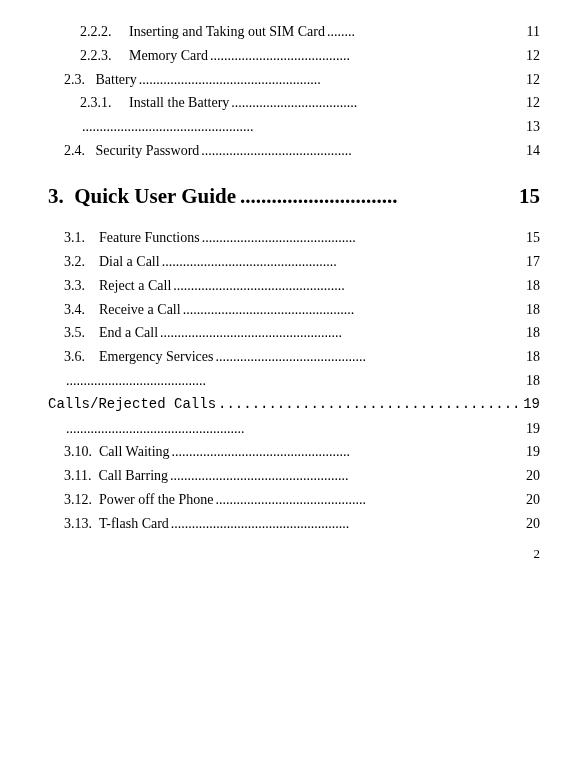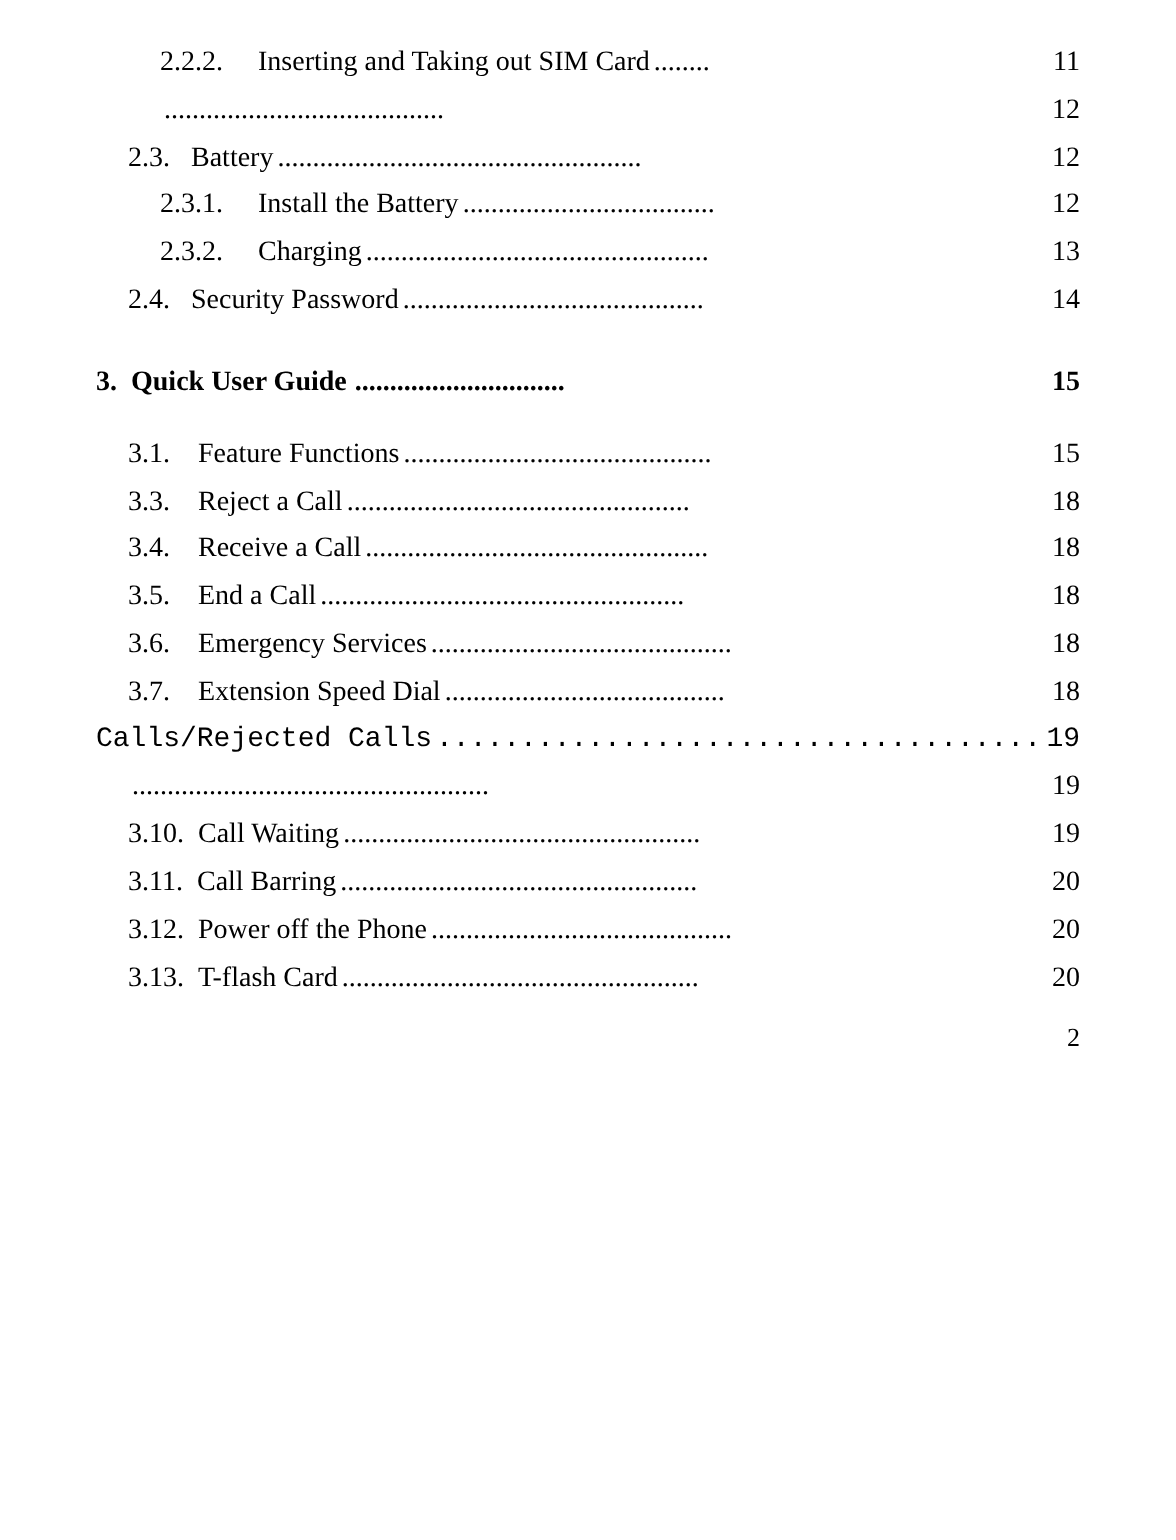--- a/index.html
+++ b/index.html
@@ -30,21 +30,21 @@
       overflow: hidden;
       margin: 0 2px;
       position: relative;
       bottom: 0px;
     }
     .toc-entry .page-num {
       flex: 0 0 auto;
       text-align: right;
     }
     .section-header {
-      font-size: 14px;
+      font-size: 21px;
       font-weight: bold;
       margin: 18px 0 14px 0;
       display: flex;
       justify-content: space-between;
       line-height: 1.5;
     }
     .section-header .label {
       flex: 0 0 auto;
     }
     .section-header .dots {
@@ -72,38 +72,38 @@
 
 <div>
 
   <div class="toc-entry indent-2">
     <span class="label">2.2.2.&nbsp;&nbsp;&nbsp;&nbsp;&nbsp;Inserting and Taking out SIM Card</span>
     <span class="dots"> ........ </span>
     <span class="page-num">11</span>
   </div>
 
   <div class="toc-entry indent-2">
+    <span class="label">2.2.3.&nbsp;&nbsp;&nbsp;&nbsp;&nbsp;Memory Card</span>
     <span class="dots"> ........................................ </span>
     <span class="page-num">12</span>
   </div>
 
   <div class="toc-entry indent-1">
     <span class="label">2.3.&nbsp;&nbsp;&nbsp;Battery</span>
     <span class="dots"> .................................................... </span>
     <span class="page-num">12</span>
   </div>
 
   <div class="toc-entry indent-2">
     <span class="label">2.3.1.&nbsp;&nbsp;&nbsp;&nbsp;&nbsp;Install the Battery</span>
     <span class="dots"> .................................... </span>
     <span class="page-num">12</span>
   </div>
 
   <div class="toc-entry indent-2">
-    <span class="label">2.3.2.&nbsp;&nbsp;&nbsp;&nbsp;&nbsp;Charging</span>
     <span class="dots"> ................................................. </span>
     <span class="page-num">13</span>
   </div>
 
   <div class="toc-entry indent-1">
     <span class="label">2.4.&nbsp;&nbsp;&nbsp;Security Password</span>
     <span class="dots"> ........................................... </span>
     <span class="page-num">14</span>
   </div>
 
@@ -112,20 +112,25 @@
     <span class="dots">..............................</span>
     <span class="page-num">15</span>
   </div>
 
   <div class="toc-entry indent-1">
     <span class="label">3.1.&nbsp;&nbsp;&nbsp;&nbsp;Feature Functions</span>
     <span class="dots"> ............................................ </span>
     <span class="page-num">15</span>
   </div>
 
+  <div class="toc-entry indent-1">
+    <span class="label">3.2.&nbsp;&nbsp;&nbsp;&nbsp;Dial a Call</span>
+    <span class="dots"> .................................................. </span>
+    <span class="page-num">17</span>
+  </div>
 
   <div class="toc-entry indent-1">
     <span class="label">3.3.&nbsp;&nbsp;&nbsp;&nbsp;Reject a Call</span>
     <span class="dots"> ................................................. </span>
     <span class="page-num">18</span>
   </div>
 
   <div class="toc-entry indent-1">
     <span class="label">3.4.&nbsp;&nbsp;&nbsp;&nbsp;Receive a Call</span>
     <span class="dots"> ................................................. </span>
@@ -138,21 +143,20 @@
     <span class="page-num">18</span>
   </div>
 
   <div class="toc-entry indent-1">
     <span class="label">3.6.&nbsp;&nbsp;&nbsp;&nbsp;Emergency Services</span>
     <span class="dots"> ........................................... </span>
     <span class="page-num">18</span>
   </div>
 
   <div class="toc-entry indent-1">
-    <span class="label">3.7.&nbsp;&nbsp;&nbsp;&nbsp;Extension Speed Dial</span>
     <span class="dots"> ........................................ </span>
     <span class="page-num">18</span>
   </div>
 
 
   <div class="toc-entry" style="padding-left:0;font-family:Liberation Mono, monospace;">
     <span class="label">Calls/Rejected Calls</span>
     <span class="dots"> ................................................... </span>
     <span class="page-num">19</span>
   </div>

